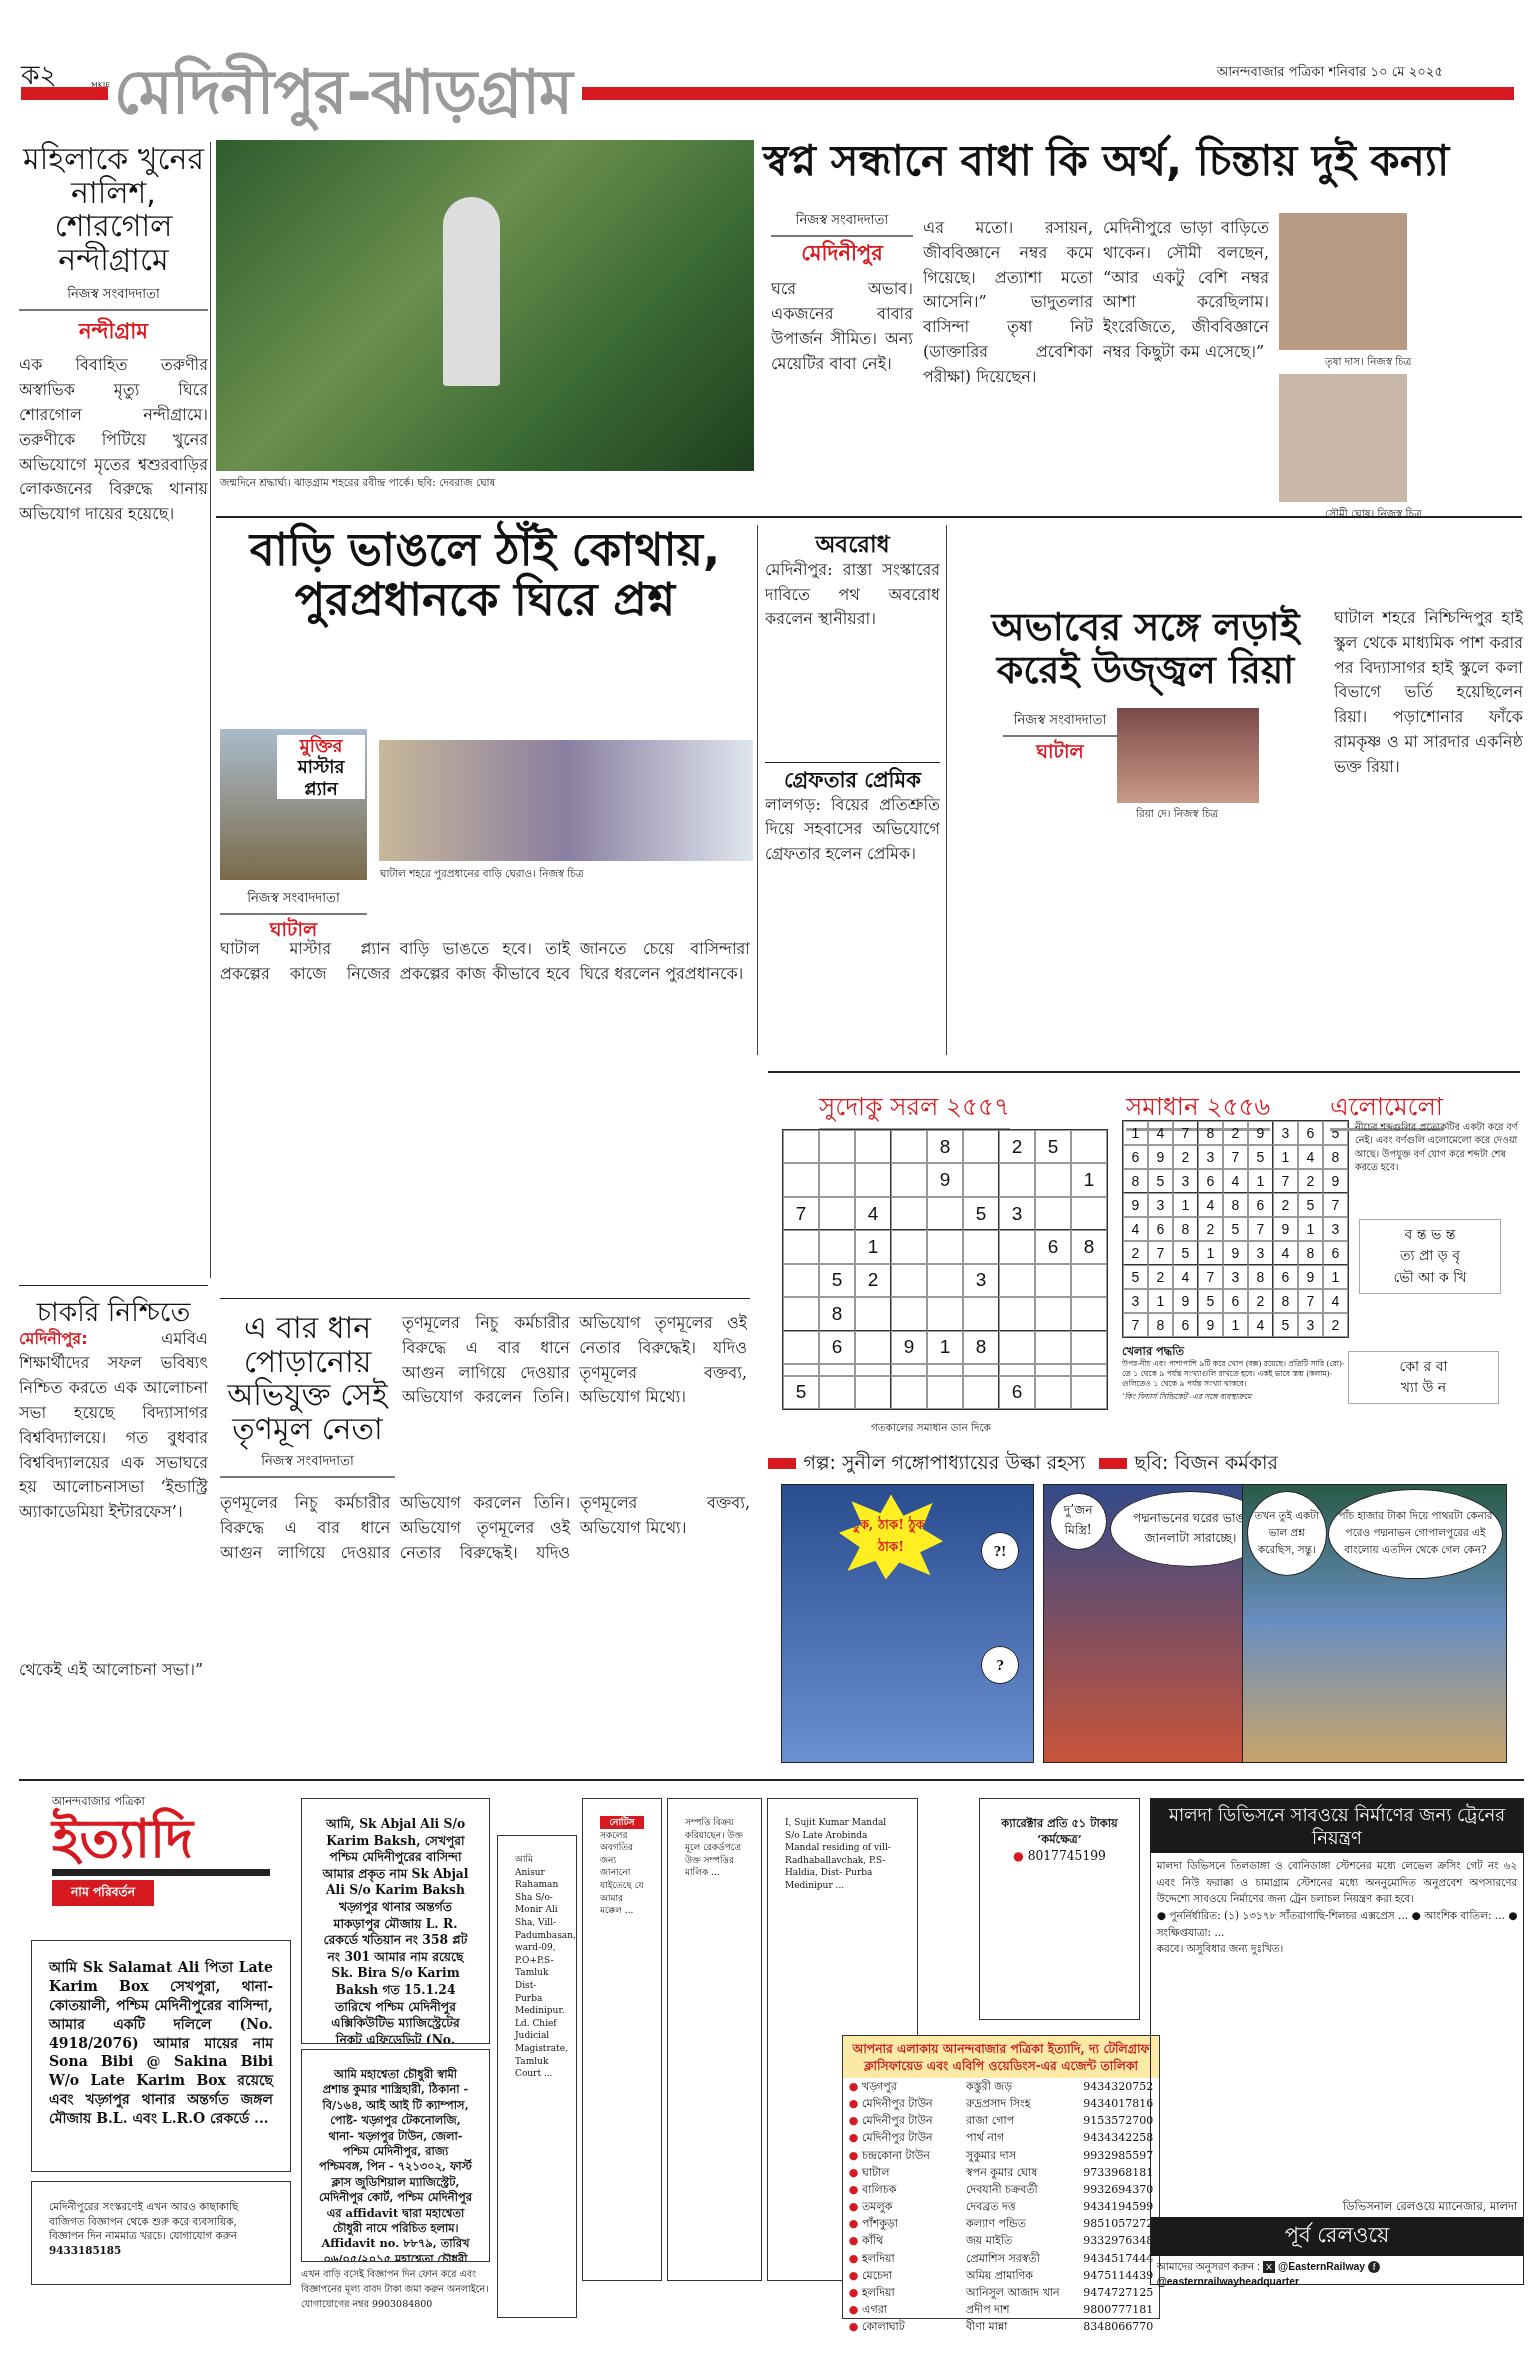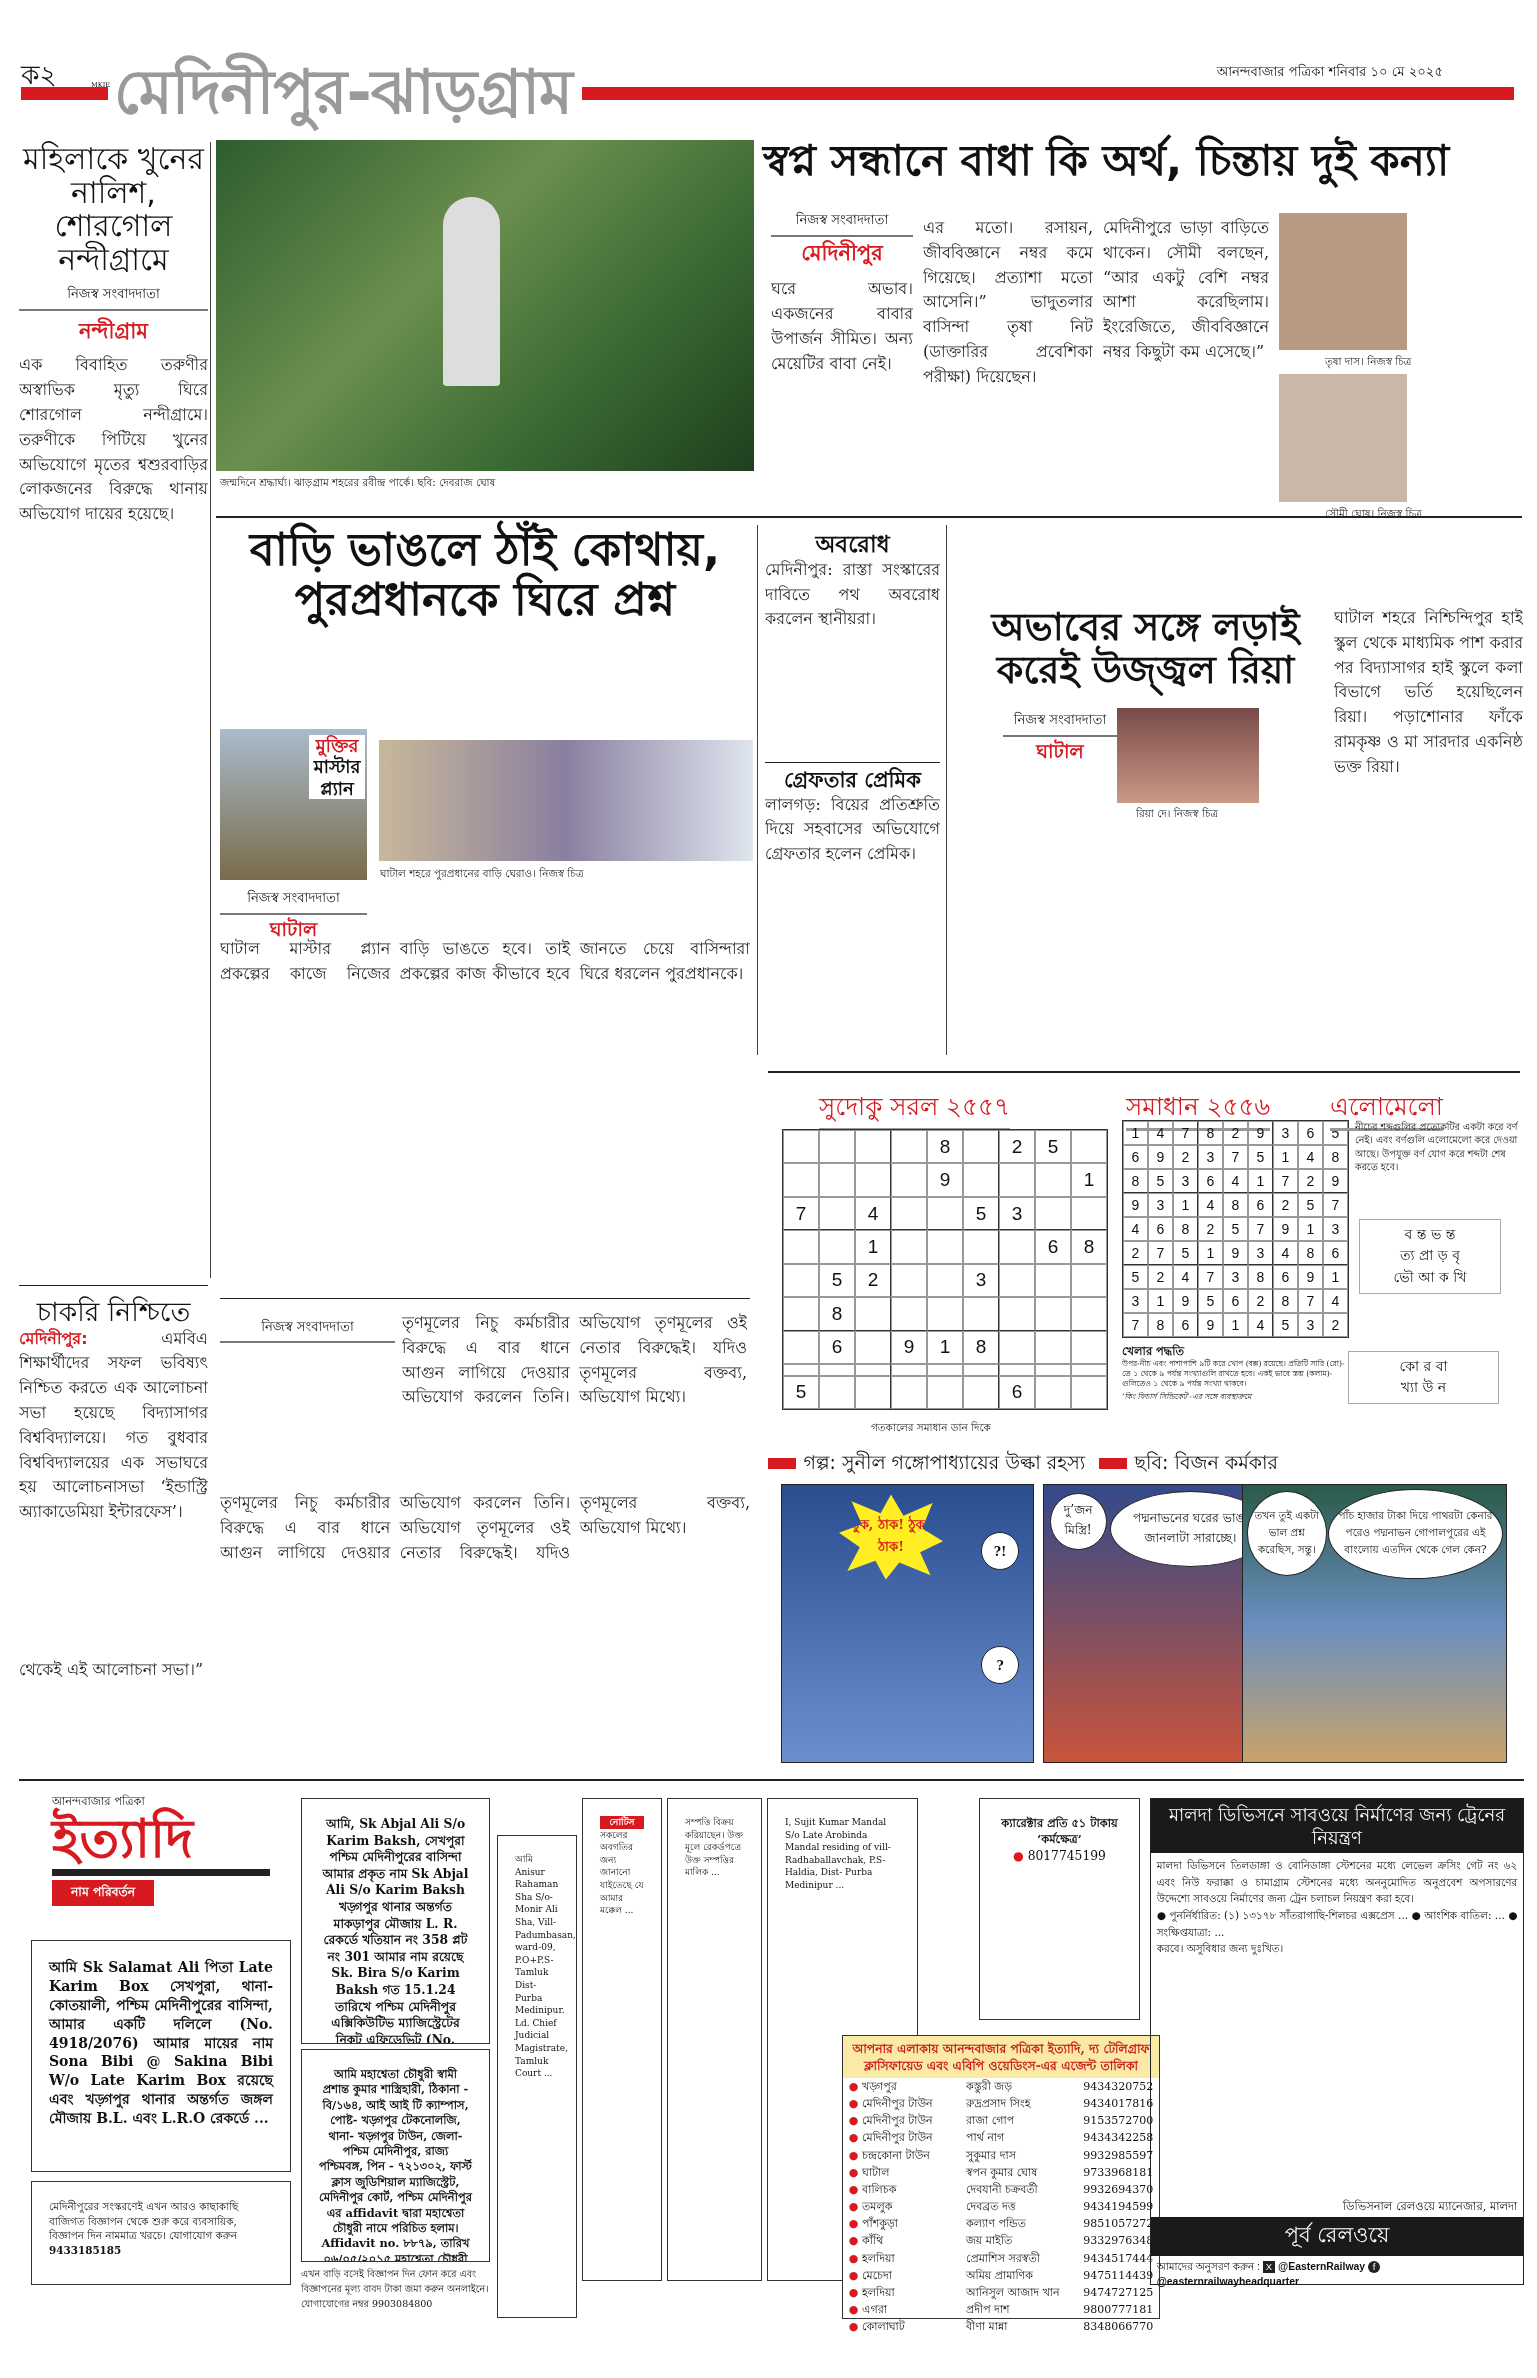--- a/index.html
+++ b/index.html
@@ -71,21 +71,21 @@
 <div class="abs" style="left:1279px;top:374px;width:128px;height:128px;background:#c9b7a8;"></div>
 <div class="abs caption" style="left:1325px;top:506px;">সৌমী ঘোষ। নিজস্ব চিত্র</div>
 
 <div class="abs rule" style="left:216px;top:516px;width:1306px;"></div>
 
 <div class="abs hl" style="left:220px;top:525px;width:530px;font-size:45px;text-align:center;">
   <div>বাড়ি ভাঙলে ঠাঁই কোথায়,</div>
   <div>পুরপ্রধানকে ঘিরে প্রশ্ন</div>
 </div>
 <div class="abs" style="left:220px;top:729px;width:147px;height:151px;background:linear-gradient(#aabbcc,#7a6a4a);">
-  <div class="abs" style="right:1.9px;top:5.7px;width:56px;background:#fff;text-align:center;font-weight:bold;font-family:'DejaVu Sans',sans-serif;font-size:18px;line-height:1.2;">
+  <div class="abs" style="right:1.9px;top:5.7px;width:88px;background:#fff;text-align:center;font-weight:bold;font-family:'DejaVu Sans',sans-serif;font-size:18px;line-height:1.2;">
     <div style="color:#d71920;">মুক্তির</div>
     <div>মাস্টার</div>
     <div>প্ল্যান</div>
   </div>
 </div>
 <div class="abs" style="left:379px;top:740px;width:374px;height:121px;background:linear-gradient(90deg,#c8b89a,#8a7fa0,#dfe6ee);"></div>
 <div class="abs caption" style="left:380px;top:866px;">ঘাটাল শহরে পুরপ্রধানের বাড়ি ঘেরাও। নিজস্ব চিত্র</div>
 <div class="abs" style="left:220px;top:888px;width:147px;">
   <div class="byline">নিজস্ব সংবাদদাতা</div>
   <div class="dateline-red" style="font-size:19px;">ঘাটাল</div>
@@ -302,20 +302,21 @@
 
 <div class="abs rule" style="left:19px;top:1285px;width:189px;height:0.9px;"></div>
 <div class="abs" style="left:19px;top:1297px;width:189px;">
   <div class="hl" style="font-size:26.5px;text-align:center;font-weight:normal;">চাকরি নিশ্চিতে</div>
   <div class="body" style="height:331px;overflow:hidden;"><span class="dateline-red">মেদিনীপুর:</span> <span>এমবিএ শিক্ষার্থীদের সফল ভবিষ্যৎ নিশ্চিত করতে এক আলোচনা সভা হয়েছে বিদ্যাসাগর বিশ্ববিদ্যালয়ে। গত বুধবার বিশ্ববিদ্যালয়ের এক সভাঘরে হয় আলোচনাসভা ‘ইন্ডাস্ট্রি অ্যাকাডেমিয়া ইন্টারফেস’।</span></div>
   <div class="body">থেকেই এই আলোচনা সভা।”</div>
 </div>
 
 <div class="abs rule" style="left:220px;top:1298px;width:530px;height:0.9px;"></div>
 <div class="abs" style="left:220px;top:1311px;width:175px;">
+  <div class="hl" style="font-size:30px;text-align:center;font-weight:normal;">এ বার ধান পোড়ানোয় অভিযুক্ত সেই তৃণমূল নেতা</div>
   <div class="byline" style="margin-top:5.7px;">নিজস্ব সংবাদদাতা</div>
 </div>
 <div class="abs body" style="left:220px;top:1491px;width:530px;height:180px;overflow:hidden;column-count:3;column-gap:9.5px;">তৃণমূলের নিচু কর্মচারীর বিরুদ্ধে এ বার ধানে আগুন লাগিয়ে দেওয়ার অভিযোগ করলেন তিনি। অভিযোগ তৃণমূলের ওই নেতার বিরুদ্ধেই। যদিও তৃণমূলের বক্তব্য, অভিযোগ মিথ্যে।</div>
 <div class="abs body" style="left:402px;top:1311px;width:345px;height:175px;overflow:hidden;column-count:2;column-gap:9.5px;">তৃণমূলের নিচু কর্মচারীর বিরুদ্ধে এ বার ধানে আগুন লাগিয়ে দেওয়ার অভিযোগ করলেন তিনি। অভিযোগ তৃণমূলের ওই নেতার বিরুদ্ধেই। যদিও তৃণমূলের বক্তব্য, অভিযোগ মিথ্যে।</div>
 
 <div class="abs" style="left:768px;top:1448px;width:752px;font-size:19px;font-family:'DejaVu Sans',sans-serif;">
   <span style="display:inline-block;width:28px;height:11.4px;background:#d71920;margin-right:7.6px;"></span><span>গল্প: সুনীল গঙ্গোপাধ্যায়ের উল্কা রহস্য</span>
   <span style="display:inline-block;width:28px;height:11.4px;background:#d71920;margin:0 7.6px;"></span><span>ছবি: বিজন কর্মকার</span>
 </div>
 <div class="abs comic" style="left:781px;top:1484px;width:253px;height:279px;">

